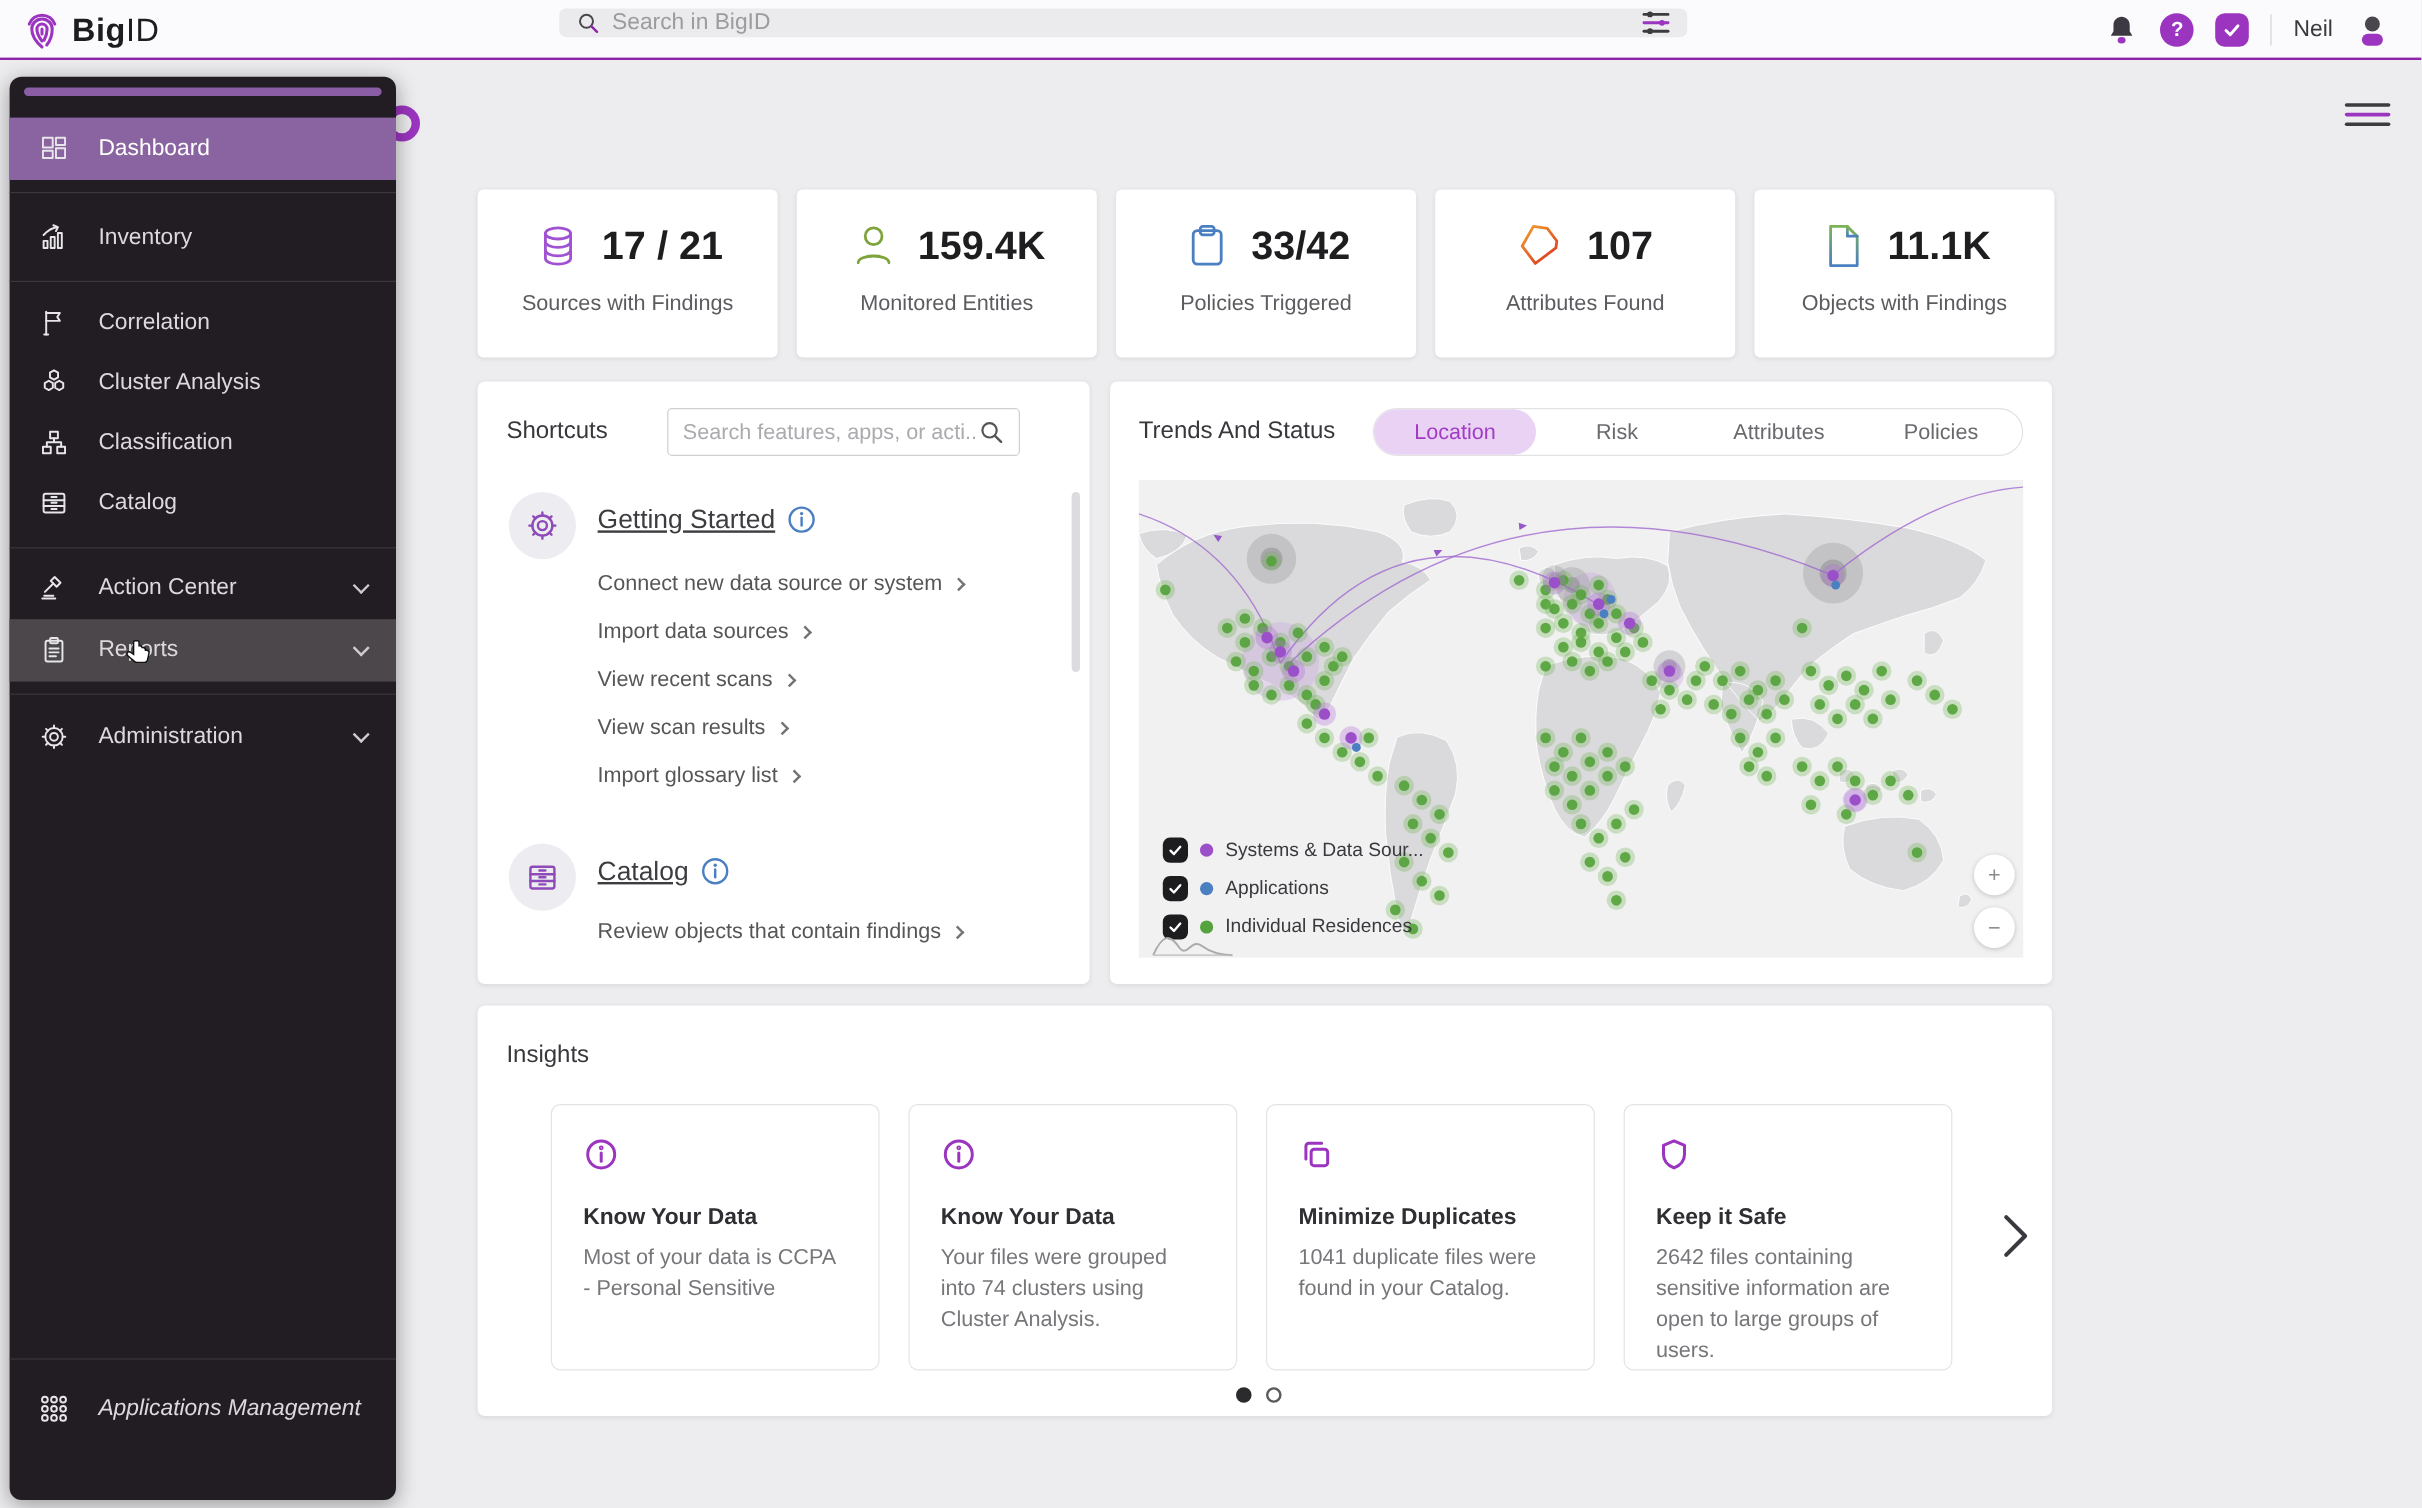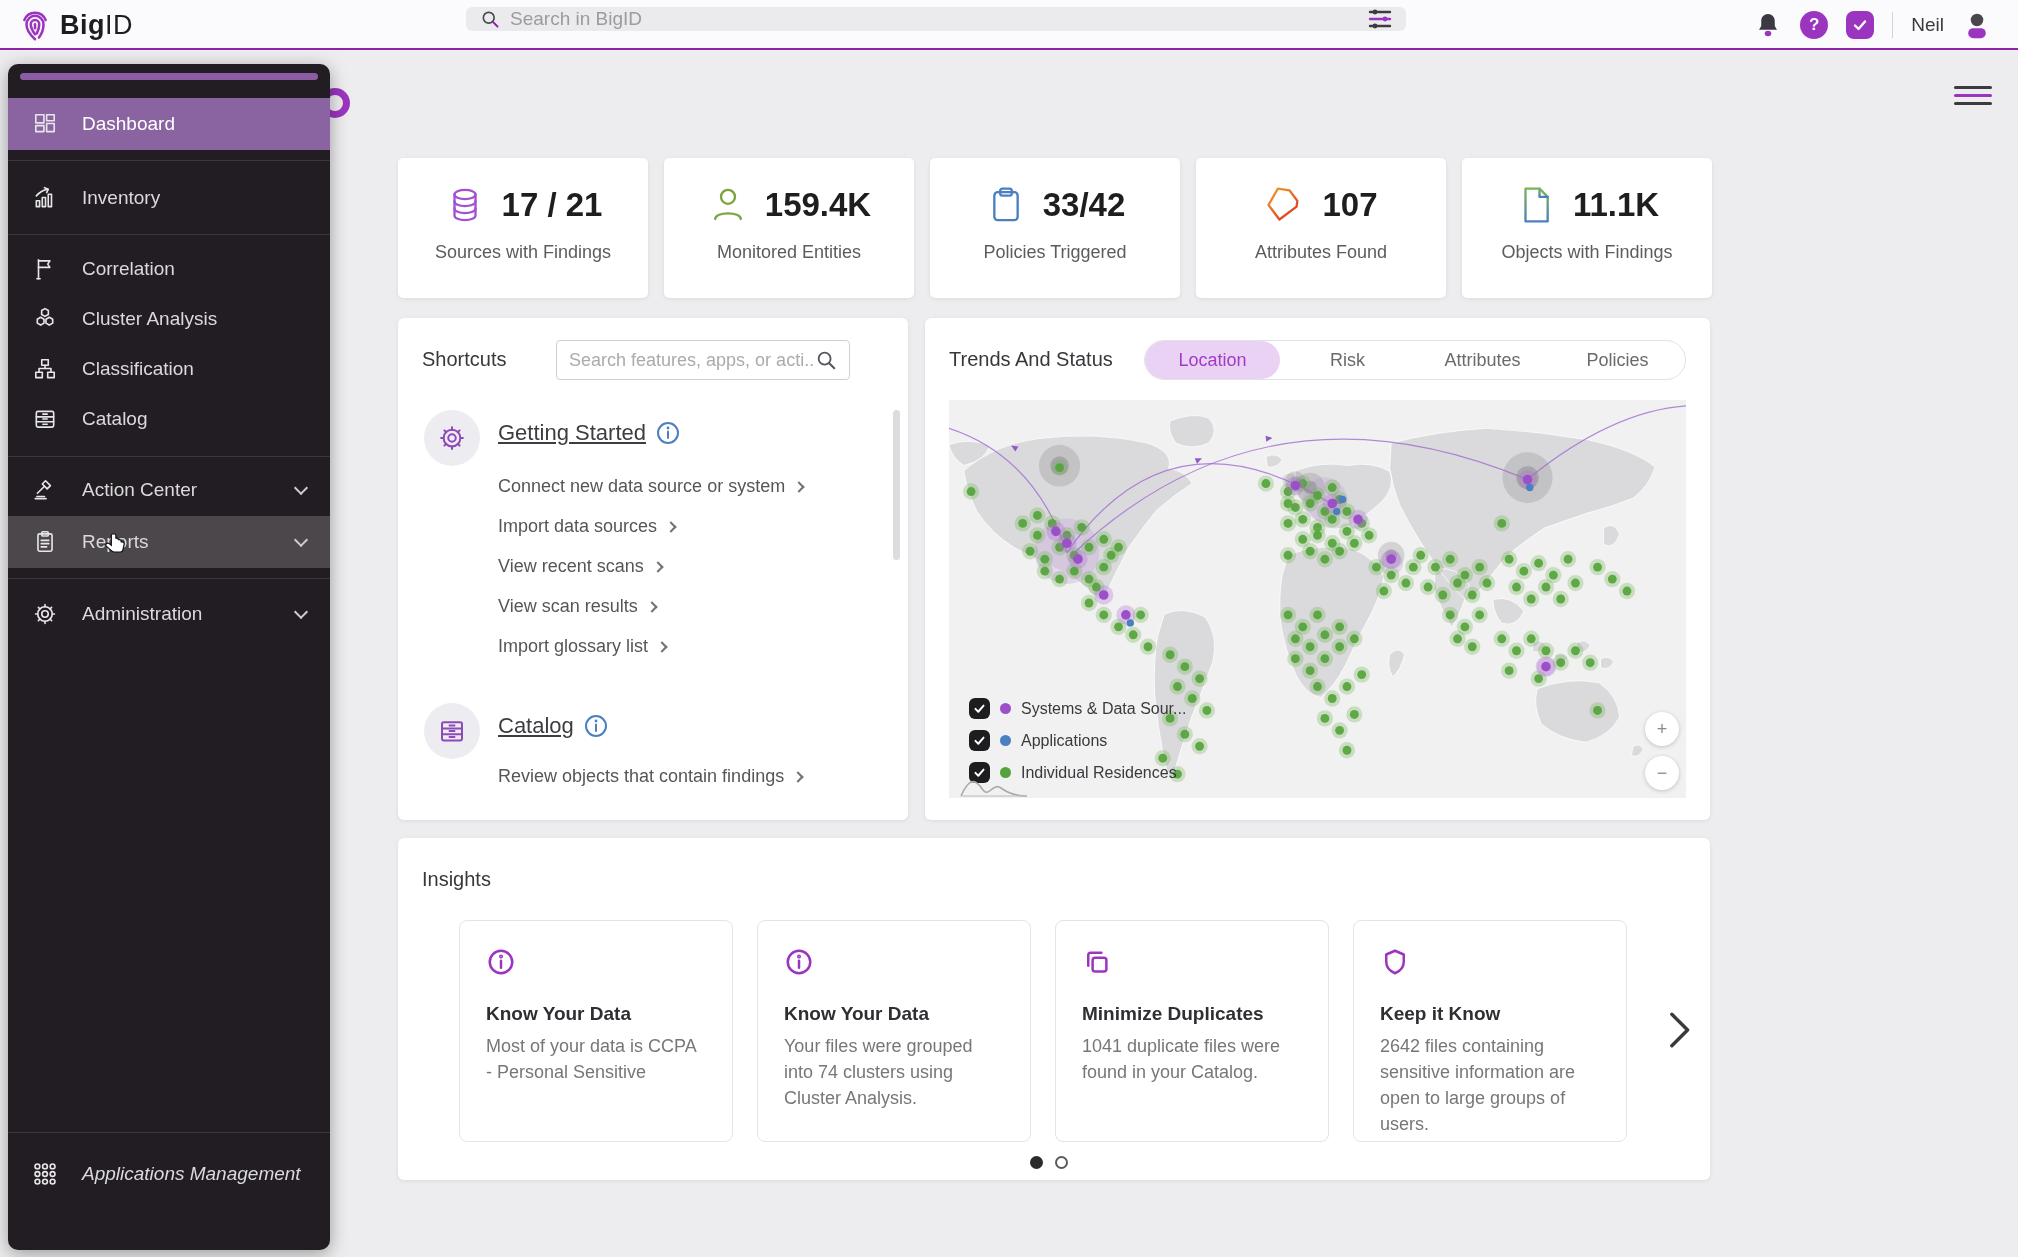--- a/index.html
+++ b/index.html
@@ -845,21 +845,21 @@
         <rect x="8.5" y="8.5" width="11" height="11" rx="2"></rect>
           <path d="M5,15 V6.5 a2,2 0 0 1 2,-2 h8.5"></path>
       </svg>
       <h4>Minimize Duplicates</h4>
       <p>1041 duplicate files were found in your Catalog.</p>
     </div>
     <div class="icard">
       <svg class="iic" viewBox="0 0 24 24" style="width:30px;height:30px;">
         <path d="M12,3 L19,6 V12 Q19,18 12,21 Q5,18 5,12 V6 Z"></path>
       </svg>
-      <h4>Keep it Know</h4>
+      <h4>Keep it Safe</h4>
       <p>2642 files containing sensitive information are open to large groups of users.</p>
     </div>
   </div>
   <svg class="car-next" width="30" height="40" viewBox="0 0 20 28">
     <polyline points="5,3 16,14 5,25" fill="none" stroke="#3a3a3e" stroke-width="2.4" stroke-linecap="round" stroke-linejoin="round"></polyline>
   </svg>
   <div class="pager">
     <span class="pdot on"></span>
     <span class="pdot off"></span>
   </div>

